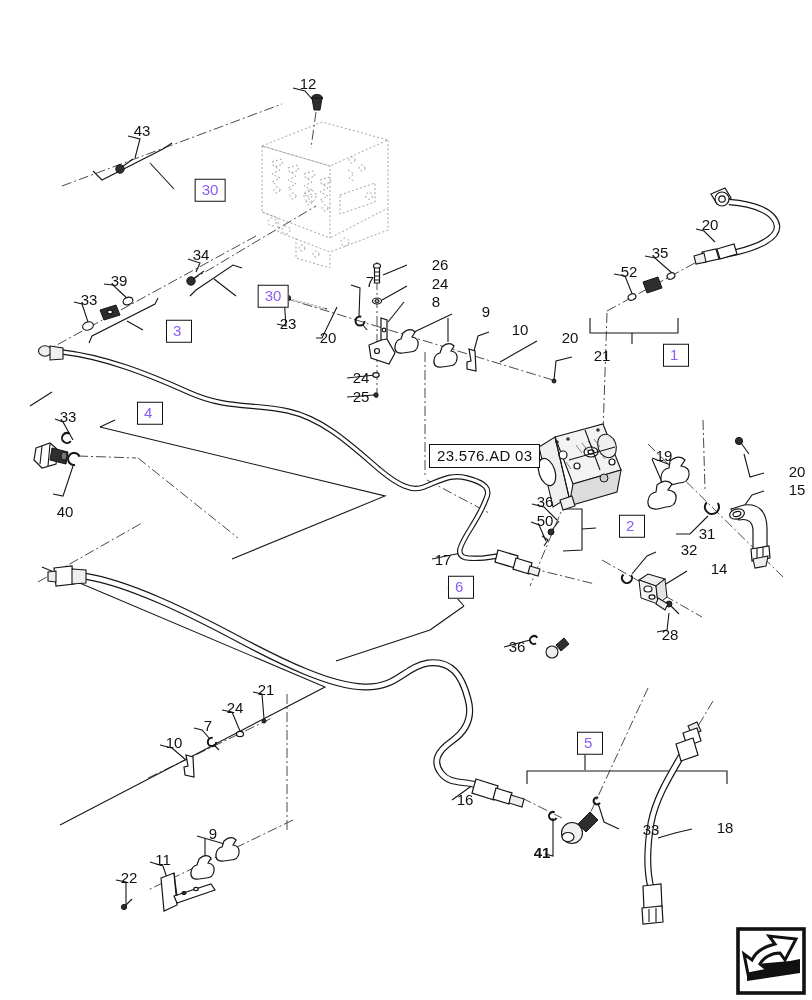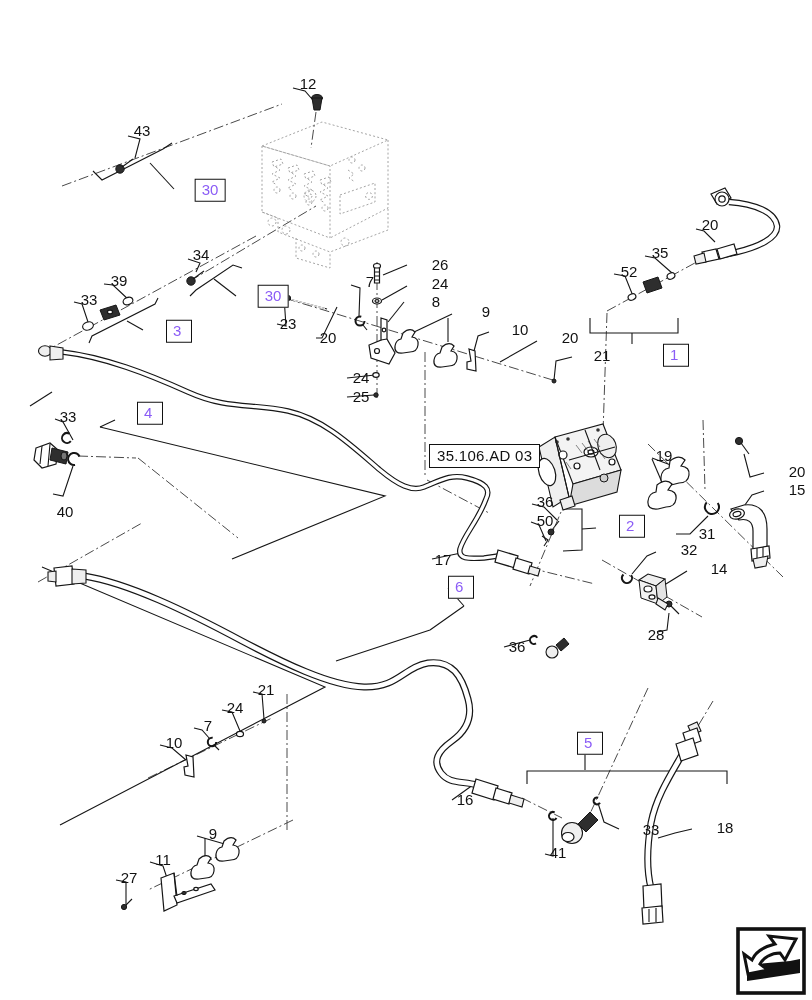--- a/index.html
+++ b/index.html
@@ -329,21 +329,21 @@
     <ellipse class="ptd" cx="184" cy="893" rx="2.2" ry="1.6"></ellipse>
     <ellipse class="pt" cx="196" cy="889" rx="2.2" ry="1.6"></ellipse>
     <path class="ld" d="M174,873 L177,896"></path>
 
     <circle class="ptd" cx="124" cy="907" r="2.6"></circle>
         <path class="ld" stroke-width="2" d="M126,905 L132,899"></path>
   </g>
 </svg>
 
 
-<div id="ref-box">35.106.AD 03</div>
+<div id="ref-box">23.576.AD 03</div>
 
 
 <div id="callout-layer">
       <div class="callout" style="left: 284px; top: 83px;">12</div>
       <div class="callout" style="left: 118px; top: 130px;">43</div>
       <div class="callout" style="left: 177px; top: 254px;">34</div>
       <div class="callout" style="left: 95px; top: 280px;">39</div>
       <div class="callout" style="left: 65px; top: 299px;">33</div>
       <div class="callout" style="left: 264px; top: 323px;">23</div>
       <div class="callout" style="left: 304px; top: 337px;">20</div>
@@ -361,36 +361,36 @@
       <div class="callout" style="left: 636px; top: 252px;">35</div>
       <div class="callout" style="left: 605px; top: 271px;">52</div>
       <div class="callout" style="left: 44px; top: 416px;">33</div>
       <div class="callout" style="left: 41px; top: 511px;">40</div>
       <div class="callout" style="left: 640px; top: 455px;">19</div>
       <div class="callout" style="left: 773px; top: 471px;">20</div>
       <div class="callout" style="left: 773px; top: 489px;">15</div>
       <div class="callout" style="left: 683px; top: 533px;">31</div>
       <div class="callout" style="left: 665px; top: 549px;">32</div>
       <div class="callout" style="left: 695px; top: 568px;">14</div>
-      <div class="callout" style="left: 632px; top: 634px;">28</div>
+      <div class="callout" style="left: 646px; top: 634px;">28</div>
       <div class="callout" style="left: 521px; top: 501px;">36</div>
       <div class="callout" style="left: 521px; top: 520px;">50</div>
       <div class="callout" style="left: 419px; top: 559px;">17</div>
       <div class="callout" style="left: 493px; top: 646px;">36</div>
       <div class="callout" style="left: 441px; top: 799px;">16</div>
-      <div class="callout" style="left: 534px; top: 852px;">41</div>
+      <div class="callout" style="left: 518px; top: 852px; font-weight: bold;">41</div>
       <div class="callout" style="left: 627px; top: 829px;">33</div>
       <div class="callout" style="left: 701px; top: 827px;">18</div>
       <div class="callout" style="left: 242px; top: 689px;">21</div>
       <div class="callout" style="left: 211px; top: 707px;">24</div>
       <div class="callout" style="left: 184px; top: 725px;">7</div>
       <div class="callout" style="left: 150px; top: 742px;">10</div>
       <div class="callout" style="left: 189px; top: 833px;">9</div>
       <div class="callout" style="left: 139px; top: 859px;">11</div>
-      <div class="callout" style="left: 105px; top: 877px;">27</div>
+      <div class="callout" style="left: 105px; top: 877px;">22</div>
       <div class="callout-box" style="left: 186px; top: 190px;">30</div>
       <div class="callout-box" style="left: 249px; top: 296px;">30</div>
       <div class="callout-box" style="left: 155px; top: 331px;">3</div>
       <div class="callout-box" style="left: 126px; top: 413px;">4</div>
       <div class="callout-box" style="left: 652px; top: 355px;">1</div>
       <div class="callout-box" style="left: 608px; top: 526px;">2</div>
       <div class="callout-box" style="left: 437px; top: 587px;">6</div>
       <div class="callout-box" style="left: 566px; top: 743px;">5</div>
     </div>
 

